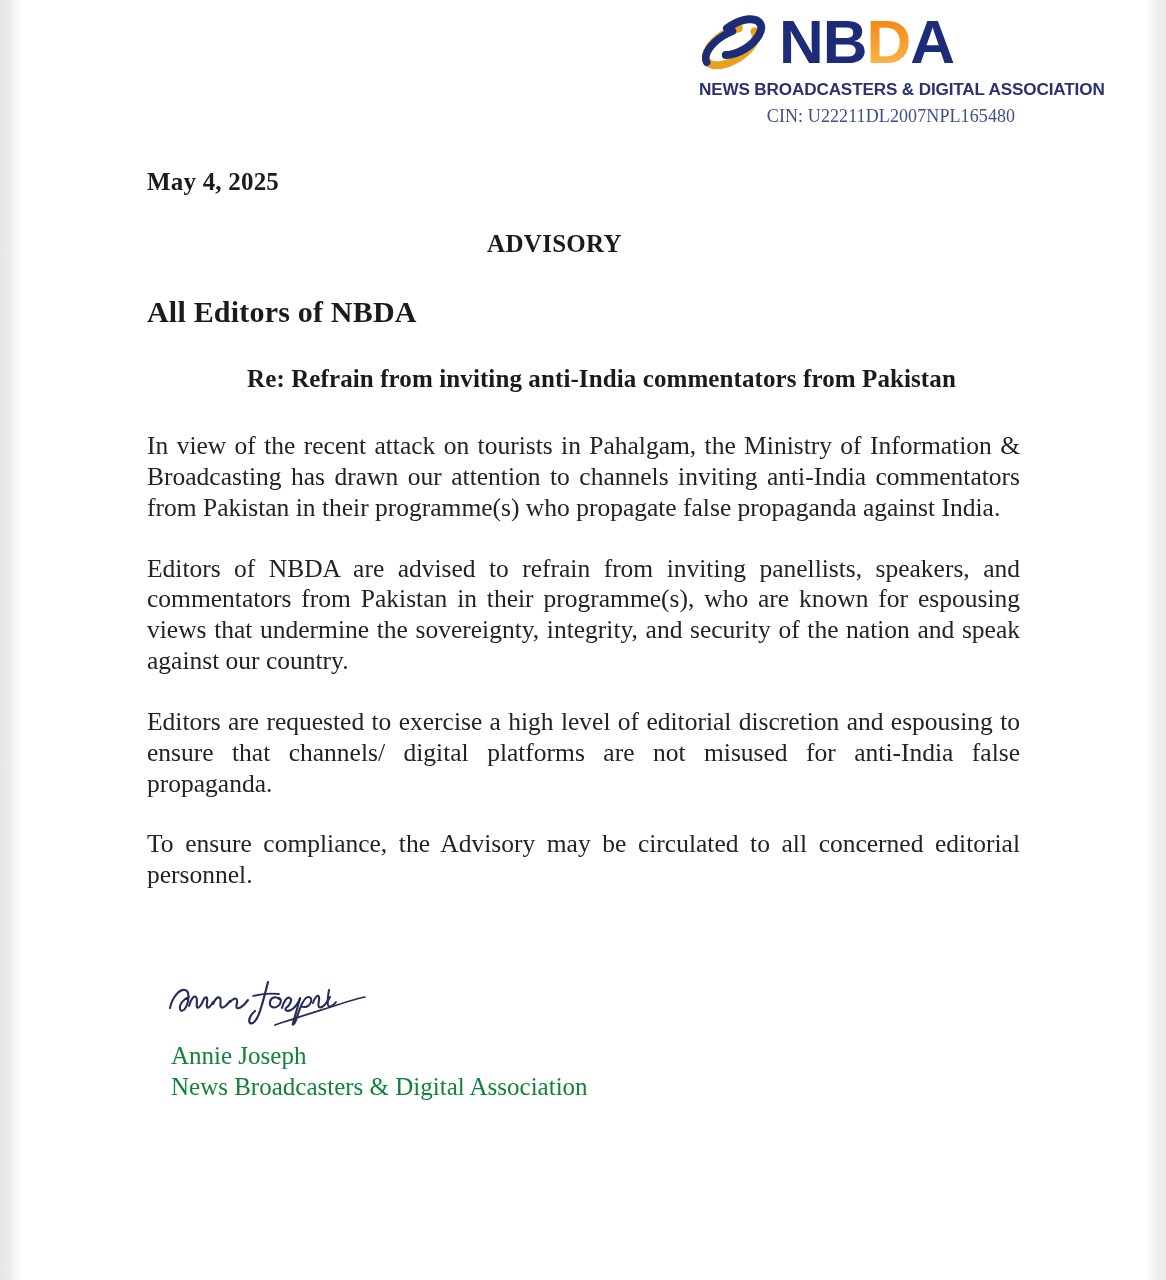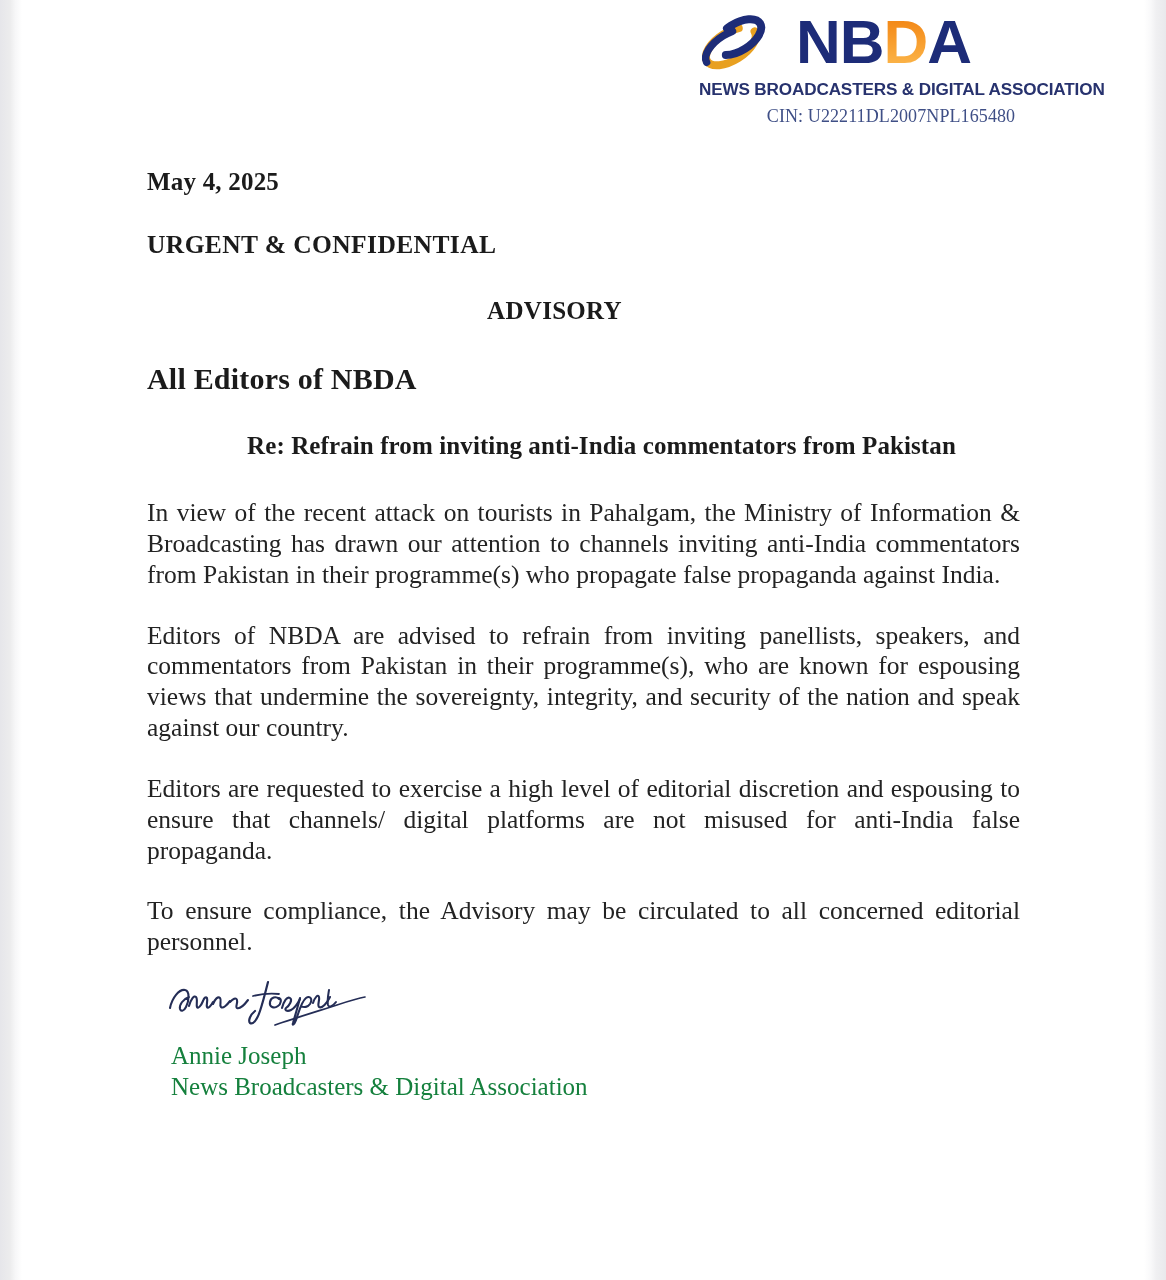--- a/index.html
+++ b/index.html
@@ -55,21 +55,21 @@
     position: absolute;
     top: 6px;
     right: 58px;
     width: 390px;
     text-align: center;
   }
   .logo-row {
     display: flex;
     align-items: center;
     justify-content: flex-start;
-    gap: 24px;
+    gap: 7px;
     height: 72px;
   }
   .logo-mark {
     width: 76px;
     height: 72px;
     flex: 0 0 76px;
   }
   .wordmark {
     font-family: "Liberation Sans", "DejaVu Sans", sans-serif;
     font-weight: 700;
@@ -228,21 +228,20 @@
         <span class="wordmark"><span>NB</span><span class="letter-d">D</span><span>A</span></span>
       </div>
       <div class="tagline">NEWS BROADCASTERS &amp; DIGITAL ASSOCIATION</div>
       <div class="cin">CIN: U22211DL2007NPL165480</div>
     </div>
 
     <div class="content">
 
       <p class="date-line">May 4, 2025</p>
 
-      <p class="urgent-line">URGENT &amp; CONFIDENTIAL</p>
 
       <p class="advisory-line">ADVISORY</p>
 
       <p class="addressee-line">All Editors of NBDA</p>
 
       <p class="subject-line">Re: Refrain from inviting anti-India commentators from Pakistan</p>
 
       <p class="para">In view of the recent attack on tourists in Pahalgam, the Ministry of Information &amp; Broadcasting has drawn our attention to channels inviting anti-India commentators from Pakistan in their programme(s) who propagate false propaganda against India.</p>
       <p class="para">Editors of NBDA are advised to refrain from inviting panellists, speakers, and commentators from Pakistan in their programme(s), who are known for espousing views that undermine the sovereignty, integrity, and security of the nation and speak against our country.</p>
       <p class="para">Editors are requested to exercise a high level of editorial discretion and espousing to ensure that channels/ digital platforms are not misused for anti-India false propaganda.</p>

